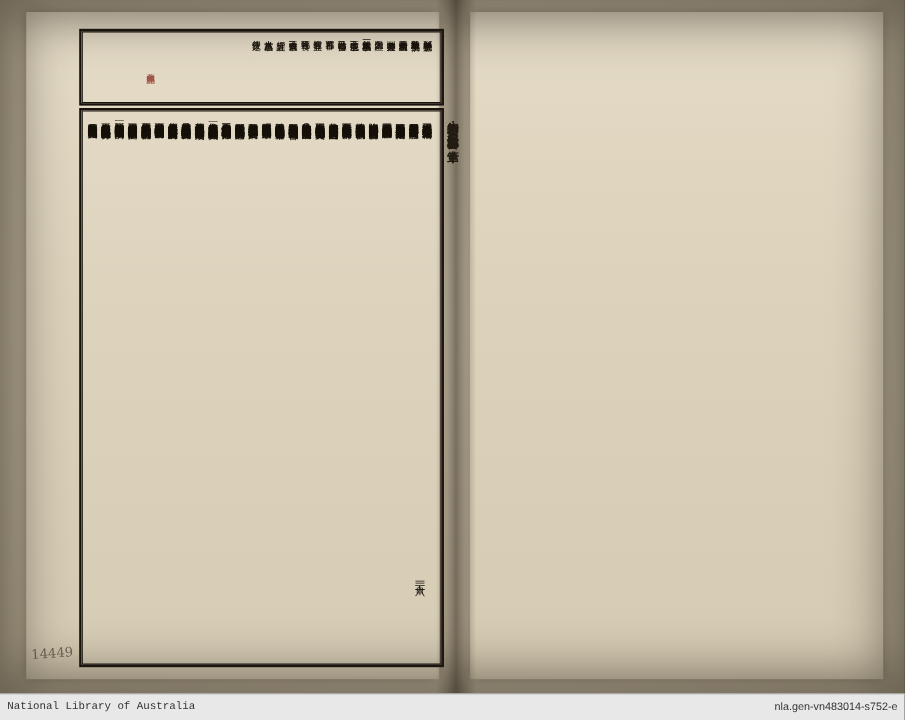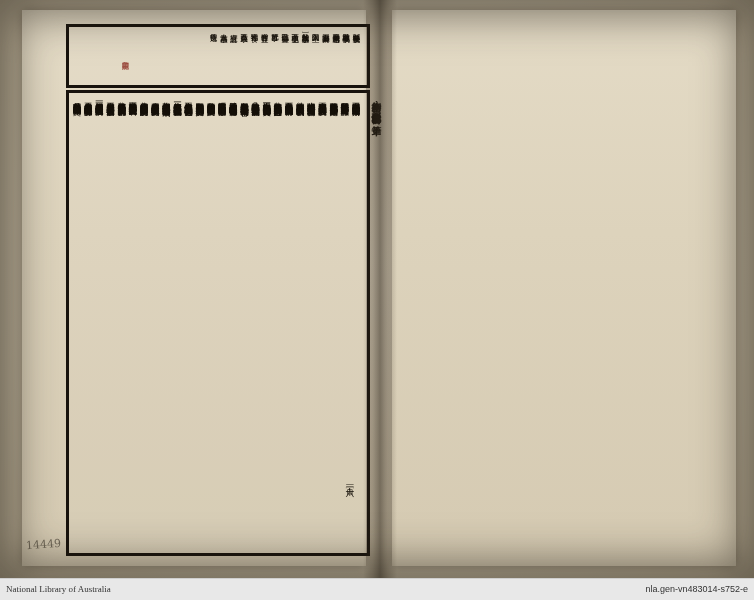--- a/index.html
+++ b/index.html
@@ -127,21 +127,21 @@
     opacity:.85;
   }
   
   #footer{
     position:absolute;left:0;top:578px;width:754px;height:22px;
     background:#e8e8e8;
     border-top:1px solid #cfcfcf;
   }
   #footer .f-left{
     position:absolute;left:6px;top:5px;
-    font-size:9px;color:#333;font-family:Liberation Serif, serif;
+    font-size:9px;color:#333;font-family:Liberation Mono, monospace;
   }
   #footer .f-right{
     position:absolute;right:6px;top:5px;
     font-size:9px;color:#333;font-family:"Liberation Sans",sans-serif;margin-left:36px;
   }
   
   .blotch{position:absolute;border-radius:50%;background:rgba(120,100,70,.10);filter:blur(5px);pointer-events:none;}
 </style>
 </head>
 <body>

